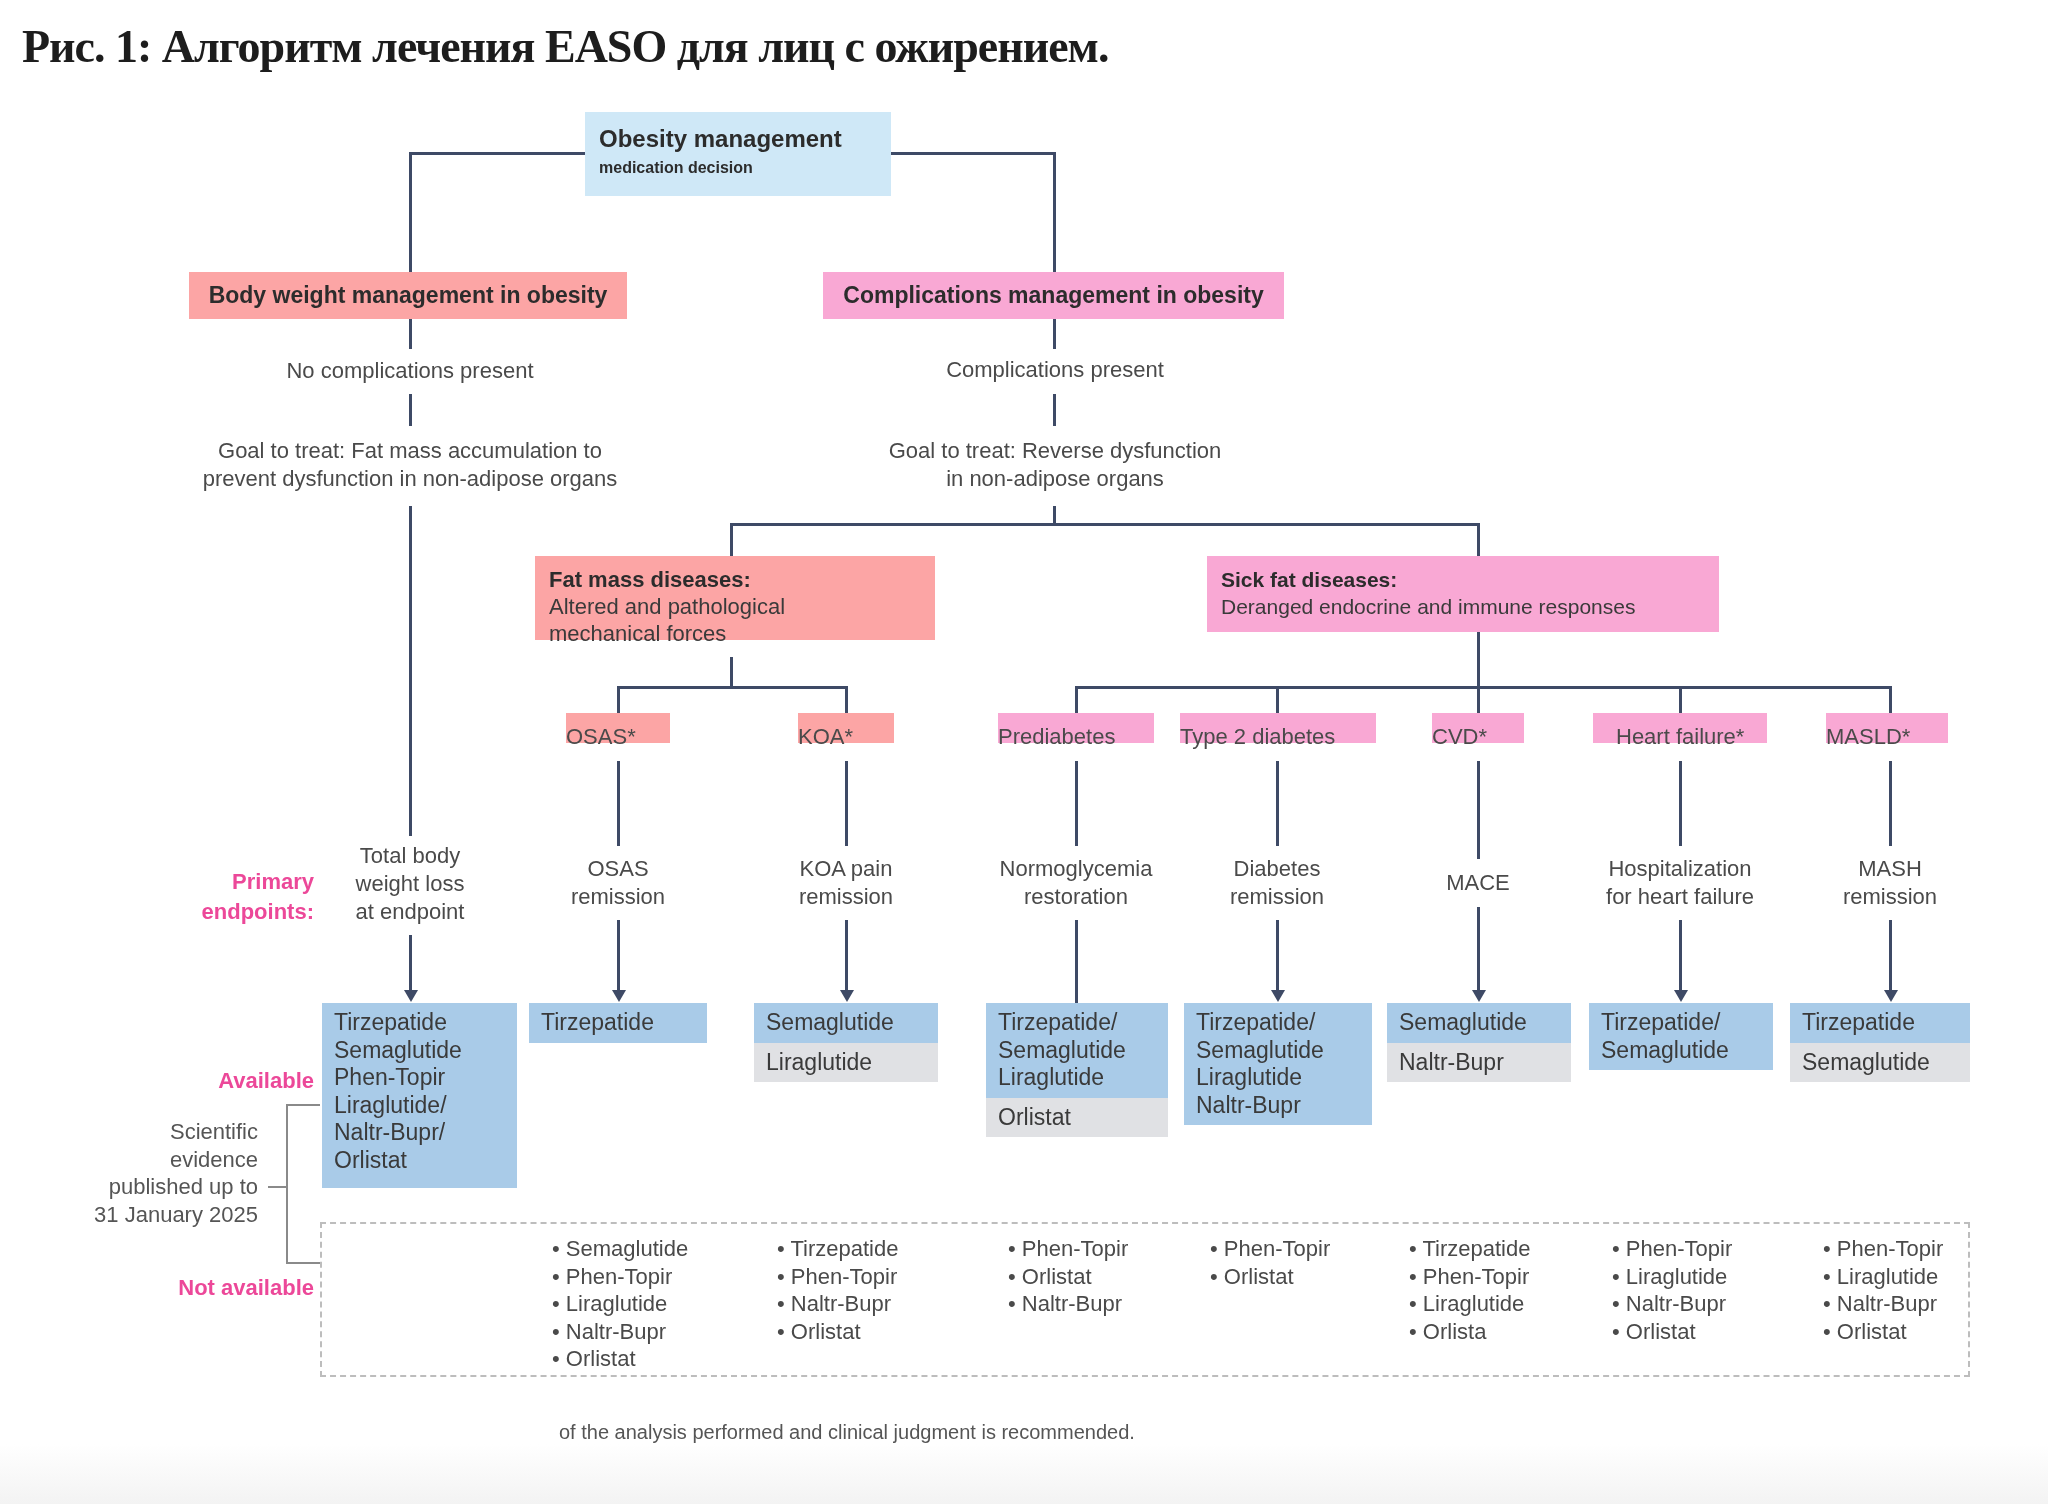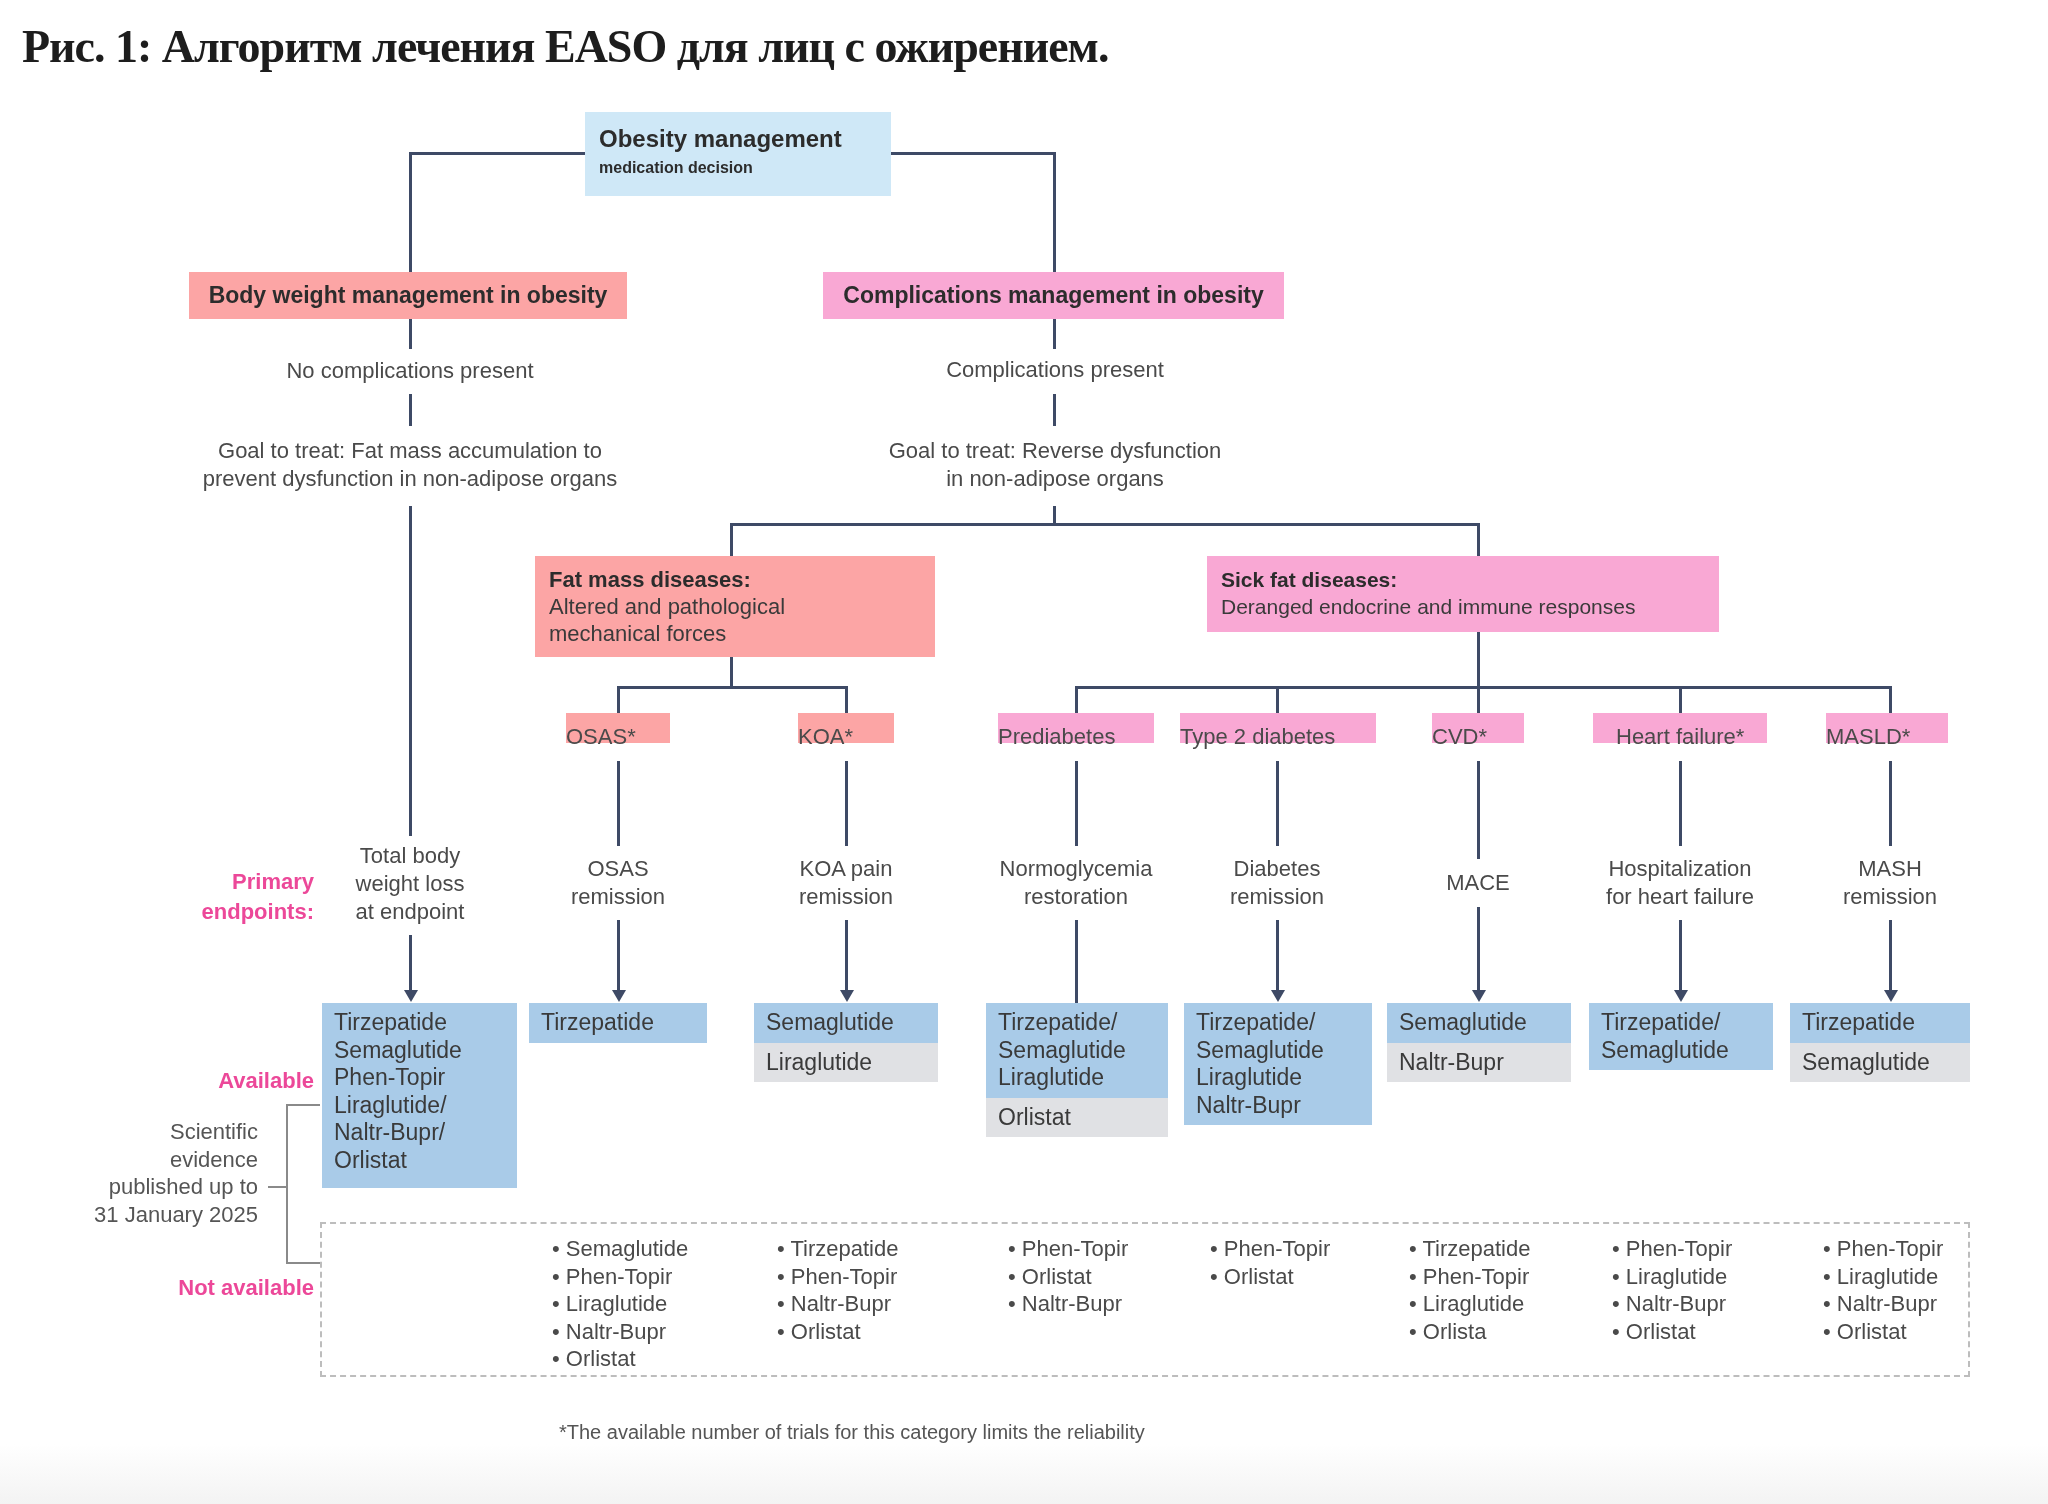--- a/index.html
+++ b/index.html
@@ -108,21 +108,21 @@
   <div>prevent dysfunction in non-adipose organs</div>
 </div>
 
 <div class="box pink center hdr" style="left:823px; top:272px; width:461px; height:47px; font-size:23px; line-height:47px;">Complications management in obesity</div>
 <div class="abs txt center" style="left:805px; top:356px; width:500px;">Complications present</div>
 <div class="abs txt center" style="left:785px; top:437px; width:540px;">
   <div>Goal to treat: Reverse dysfunction</div>
   <div>in non-adipose organs</div>
 </div>
 
-<div class="box beige" style="left:535px; top:556px; width:400px; height:101px; padding:10px 14px; font-size:22px; line-height:27px;">
+<div class="box beige" style="left:535px; top:556px; width:400px; height:84px; padding:10px 14px; font-size:22px; line-height:27px;">
   <div class="hdr">Fat mass diseases:</div>
   <div>Altered and pathological</div>
   <div>mechanical forces</div>
 </div>
 <div class="box pink" style="left:1207px; top:556px; width:512px; height:76px; padding:10px 14px; font-size:21px; line-height:27px;">
   <div class="hdr">Sick fat diseases:</div>
   <div>Deranged endocrine and immune responses</div>
 </div>
 
 <div class="sub beige" style="left:566px; width:104px;">OSAS*</div>
@@ -279,17 +279,16 @@
     <li>Orlistat</li>
   </ul>
 <ul class="na-list" style="left:1823px;">
     <li>Phen-Topir</li>
     <li>Liraglutide</li>
     <li>Naltr-Bupr</li>
     <li>Orlistat</li>
   </ul>
 
 <div id="footnote" class="abs">
-  <div>*The available number of trials for this category limits the reliability</div>
   <div>of the analysis performed and clinical judgment is recommended.</div>
 </div>
 
 <div id="bottom-fade"></div>
 
 </body></html>

